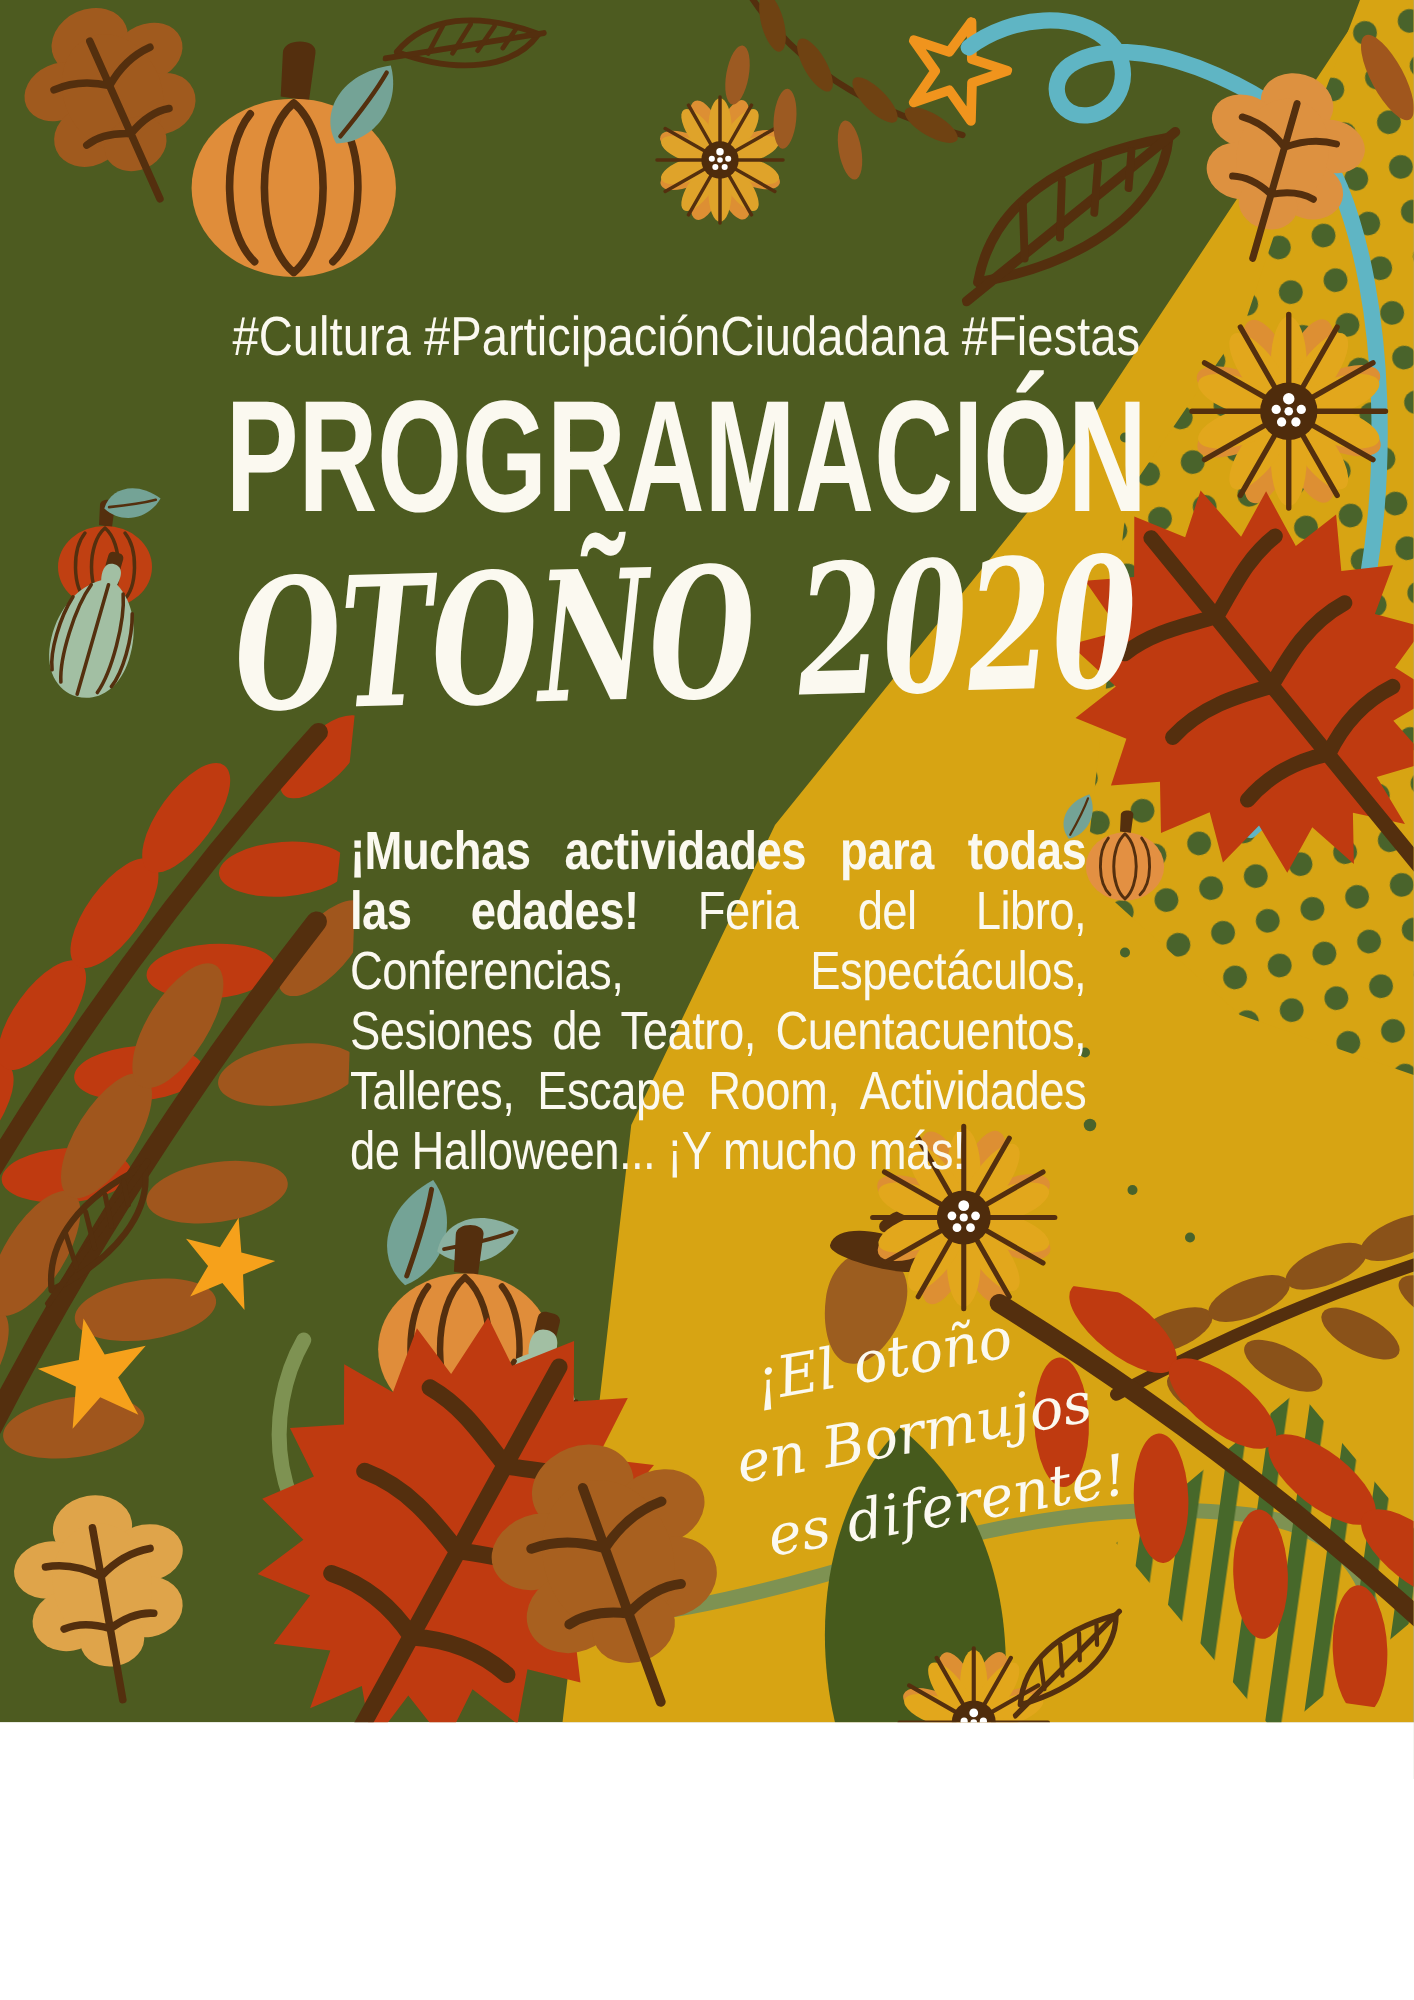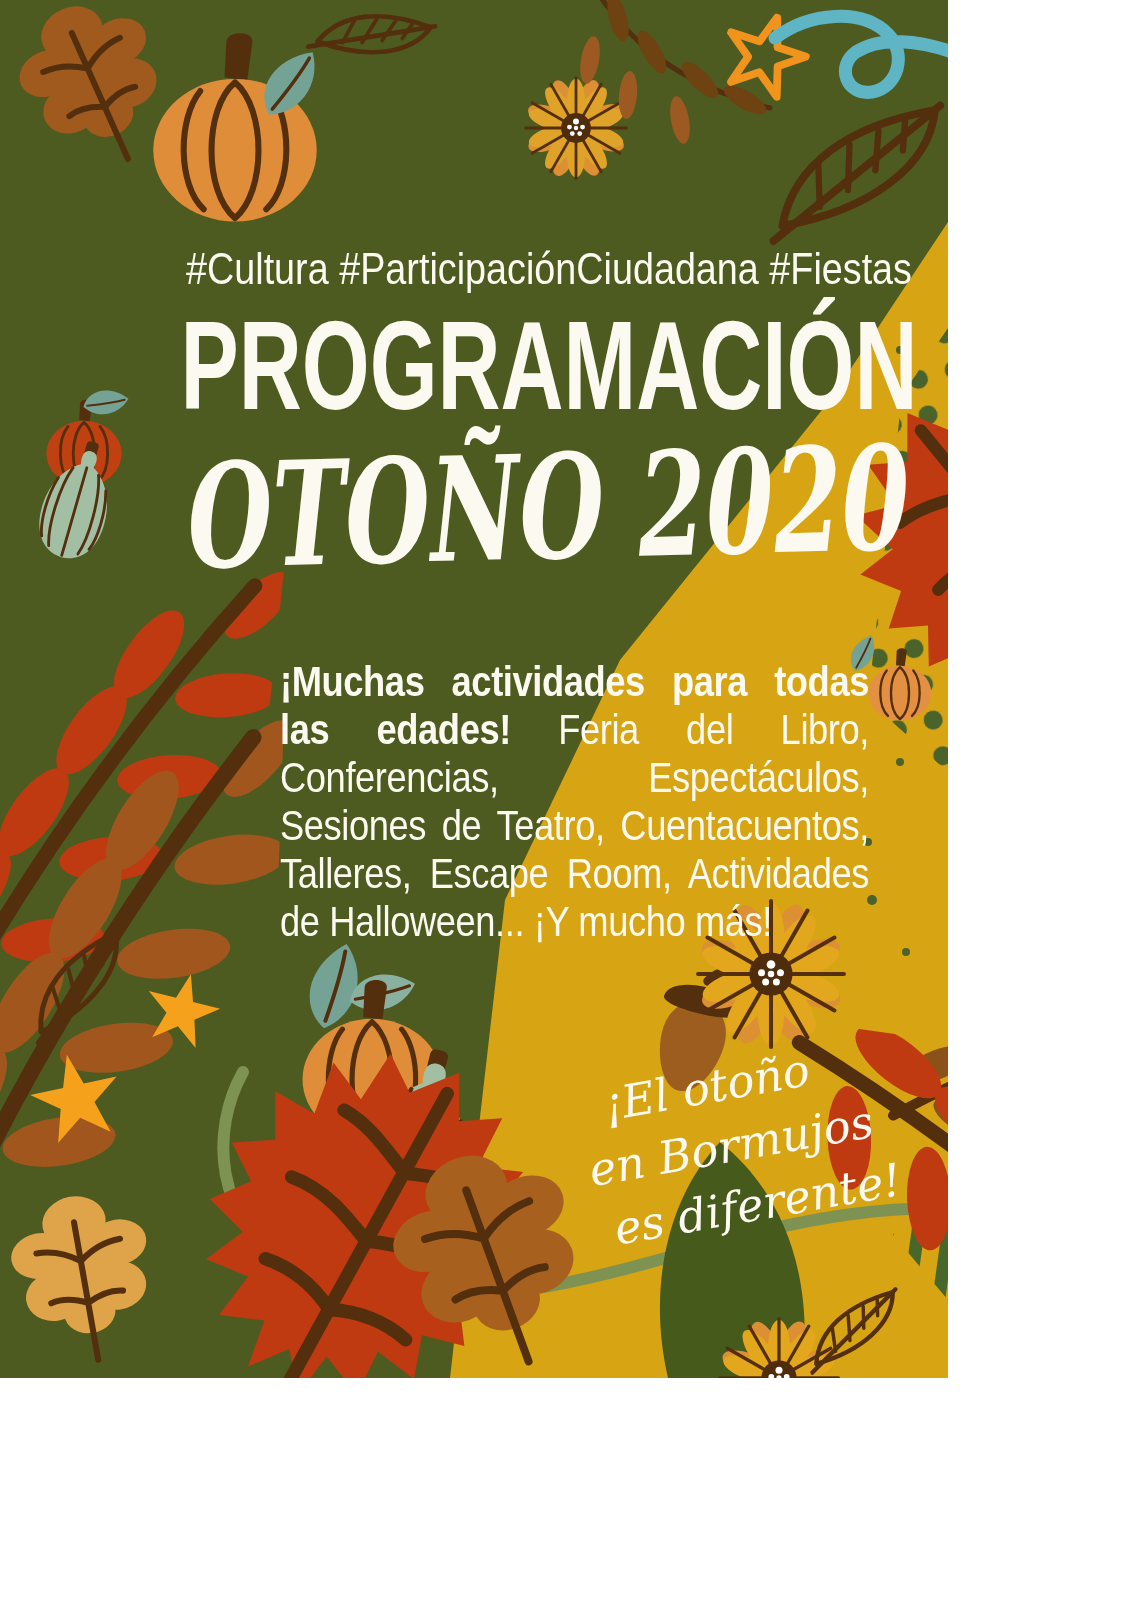--- a/index.html
+++ b/index.html
@@ -1,17 +1,17 @@
 <!DOCTYPE html>
 <html style="--c-olive: #4d5b20; --c-mustard: #d7a413; --c-dot-green: #49632b; --c-text: #fbf9f0; --c-red: #bf3a10; --c-sienna: #a0561d; --c-pumpkin-orange: #e08d3a; --c-golden: #dfa44a; --c-teal: #5fb5c4; --c-sage: #a2bfa3; --c-teal-leaf: #74a396; --c-dark-brown: #542f0e; --c-star: #f6a11b; --c-vine-green: #7e9252; --c-stripe-green: #47682a; --c-footer-text: #5b6d32; --c-crown-gold: #d8a121; --c-shield-green: #5a6a24;"><head>
 <meta charset="utf-8">
 <style>
   html,body{margin:0;padding:0}
   body{width:1131px;height:1600px;font-family:"Liberation Sans",sans-serif;background:#fff}
-  .poster{position:relative;width:948px;height:1600px;overflow:hidden;background:#fff}
+  .poster{position:relative;width:1131px;height:1600px;overflow:hidden;background:#fff}
   .art{position:absolute;left:0;top:0;display:block}
   .body-copy{position:absolute;left:280px;top:614px;width:697px;transform:scaleX(.845);
     transform-origin:0 0;font-size:43px;line-height:48px;text-align:justify;
     color:var(--c-text,#fbf9f0);letter-spacing:-.5px}
   .body-copy strong{font-weight:bold}
   .tagline{position:absolute;left:545px;top:1056px;width:345px;transform:rotate(-10deg);
     font-family:"DejaVu Serif",serif;font-style:italic;font-size:45px;line-height:62px;
     color:var(--c-text,#fbf9f0);text-align:center}
   .tagline span{display:block;white-space:nowrap}
   .tagline .l2{transform:translateX(14px)}

